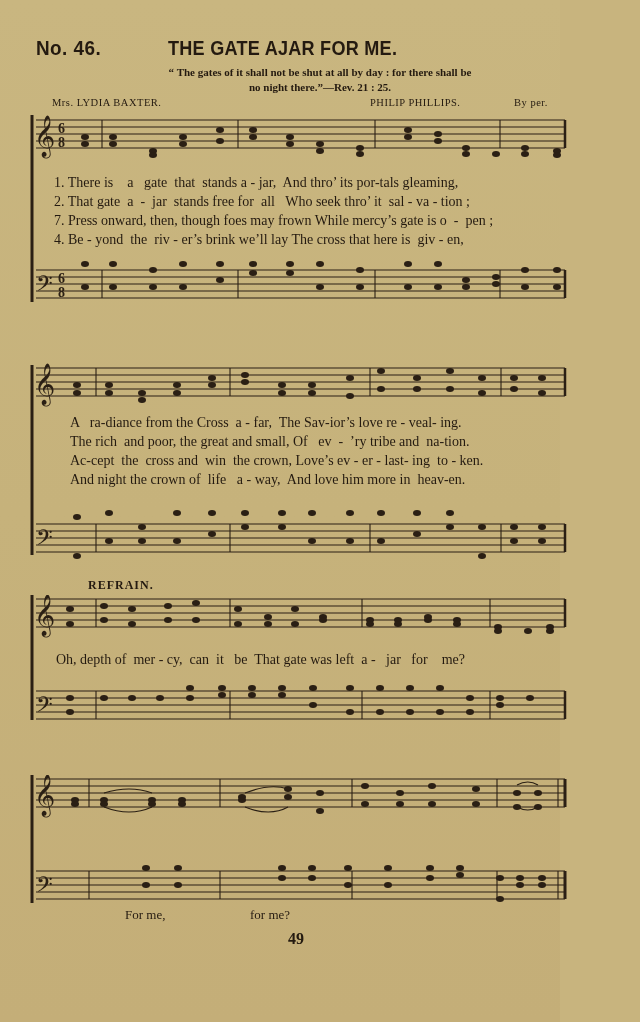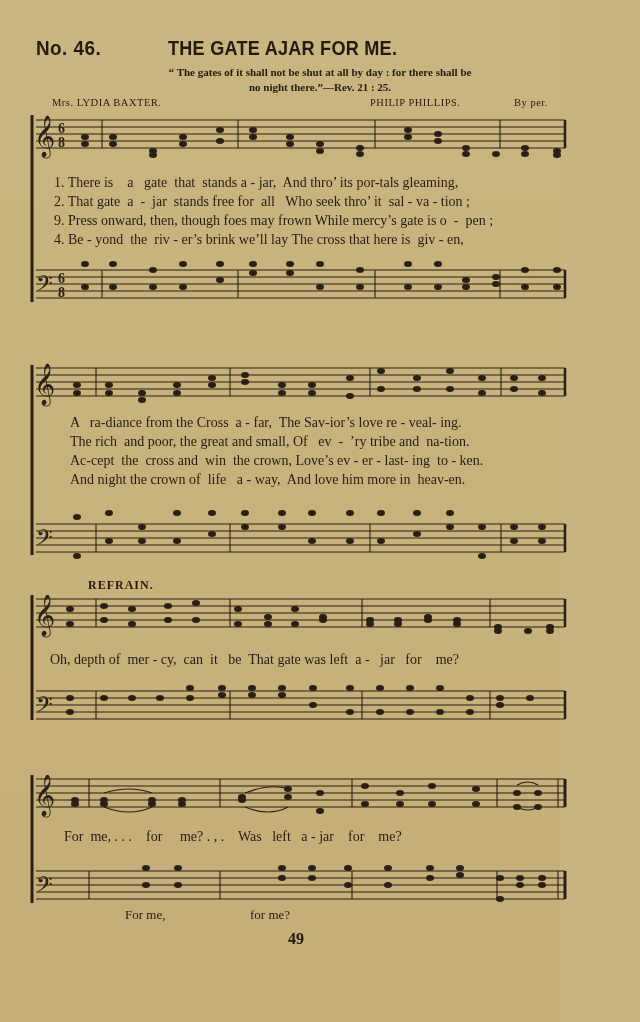--- a/index.html
+++ b/index.html
@@ -125,21 +125,21 @@
         <ellipse cx="476" cy="167" rx="4" ry="3"></ellipse>
           <ellipse cx="476" cy="174" rx="4" ry="3"></ellipse>
         <ellipse cx="505" cy="160" rx="4" ry="3"></ellipse>
           <ellipse cx="505" cy="177" rx="4" ry="3"></ellipse>
         <ellipse cx="537" cy="160" rx="4" ry="3"></ellipse>
           <ellipse cx="537" cy="177" rx="4" ry="3"></ellipse>
       </g>
     </svg>
     <div class="lyr" style="left:34px;top:63px">1. There is    a   gate  that  stands a - jar,  And thro’ its por-tals gleaming,</div>
     <div class="lyr" style="left:34px;top:82px">2. That gate  a  -  jar  stands free for  all   Who seek thro’ it  sal - va - tion ;</div>
-    <div class="lyr" style="left:34px;top:101px">9. Press onward, then, though foes may frown While mercy’s gate is o  -  pen ;</div>
+    <div class="lyr" style="left:34px;top:101px">7. Press onward, then, though foes may frown While mercy’s gate is o  -  pen ;</div>
     <div class="lyr" style="left:34px;top:120px">4. Be - yond  the  riv - er’s brink we’ll lay The cross that here is  giv - en,</div>
   </div>
 
   <div class="system" style="top:360px">
     <svg width="560" height="200">
       <g stroke="#2a1f14" stroke-width="1.1">
         <line x1="12" y1="5" x2="12" y2="195" stroke-width="3"></line>
         <line x1="16" y1="8" x2="545" y2="8"></line>
           <line x1="16" y1="15" x2="545" y2="15"></line>
         <line x1="16" y1="22" x2="545" y2="22"></line>
@@ -316,21 +316,21 @@
           <ellipse cx="390" cy="117" rx="4" ry="3"></ellipse>
         <ellipse cx="420" cy="93" rx="4" ry="3"></ellipse>
           <ellipse cx="420" cy="117" rx="4" ry="3"></ellipse>
         <ellipse cx="450" cy="103" rx="4" ry="3"></ellipse>
           <ellipse cx="450" cy="117" rx="4" ry="3"></ellipse>
         <ellipse cx="480" cy="103" rx="4" ry="3"></ellipse>
           <ellipse cx="480" cy="110" rx="4" ry="3"></ellipse>
         <ellipse cx="510" cy="103" rx="4" ry="3"></ellipse>
       </g>
     </svg>
-    <div class="lyr" style="left:30px;top:55px">Oh, depth of  mer - cy,  can  it   be  That gate was left  a -   jar   for    me?</div>
+    <div class="lyr" style="left:36px;top:55px">Oh, depth of  mer - cy,  can  it   be  That gate was left  a -   jar   for    me?</div>
   </div>
 
   <div class="system" style="top:775px">
     <svg width="560" height="140">
       <g stroke="#2a1f14" stroke-width="1.1">
         <line x1="12" y1="0" x2="12" y2="128" stroke-width="3"></line>
         <line x1="16" y1="4" x2="545" y2="4"></line>
           <line x1="16" y1="11" x2="545" y2="11"></line>
         <line x1="16" y1="18" x2="545" y2="18"></line>
           <line x1="16" y1="25" x2="545" y2="25"></line>
@@ -408,19 +408,18 @@
         <ellipse cx="440" cy="93" rx="4" ry="3"></ellipse>
           <ellipse cx="440" cy="100" rx="4" ry="3"></ellipse>
         <ellipse cx="480" cy="103" rx="4" ry="3"></ellipse>
           <ellipse cx="480" cy="124" rx="4" ry="3"></ellipse>
         <ellipse cx="500" cy="103" rx="4" ry="3"></ellipse>
           <ellipse cx="500" cy="110" rx="4" ry="3"></ellipse>
         <ellipse cx="522" cy="103" rx="4" ry="3"></ellipse>
           <ellipse cx="522" cy="110" rx="4" ry="3"></ellipse>
       </g>
     </svg>
-    <div class="lyr" style="left:44px;top:52px">For  me, . . .    for     me? . , .    Was   left   a - jar    for    me?</div>
     <div class="under" style="left:105px;top:132px">For me,</div>
     <div class="under" style="left:230px;top:132px">for me?</div>
   </div>
 
   <div class="pagenum">49</div>
 </div>
 
 </body></html>

